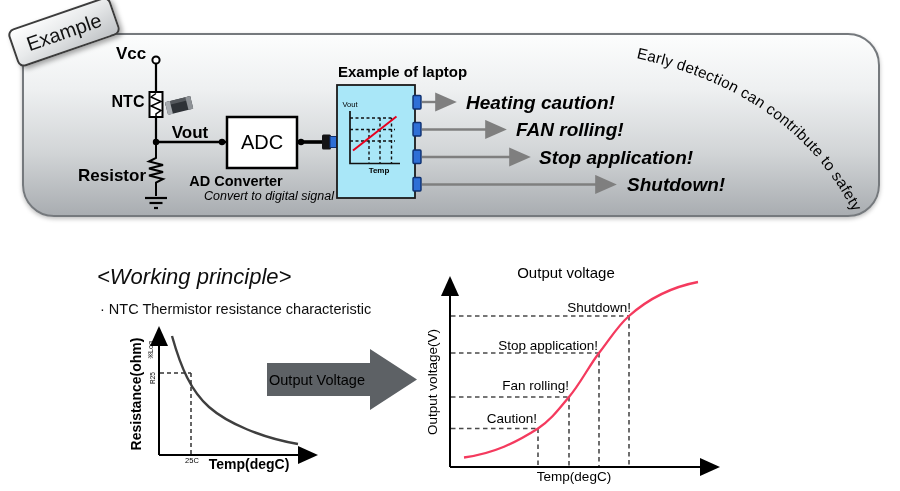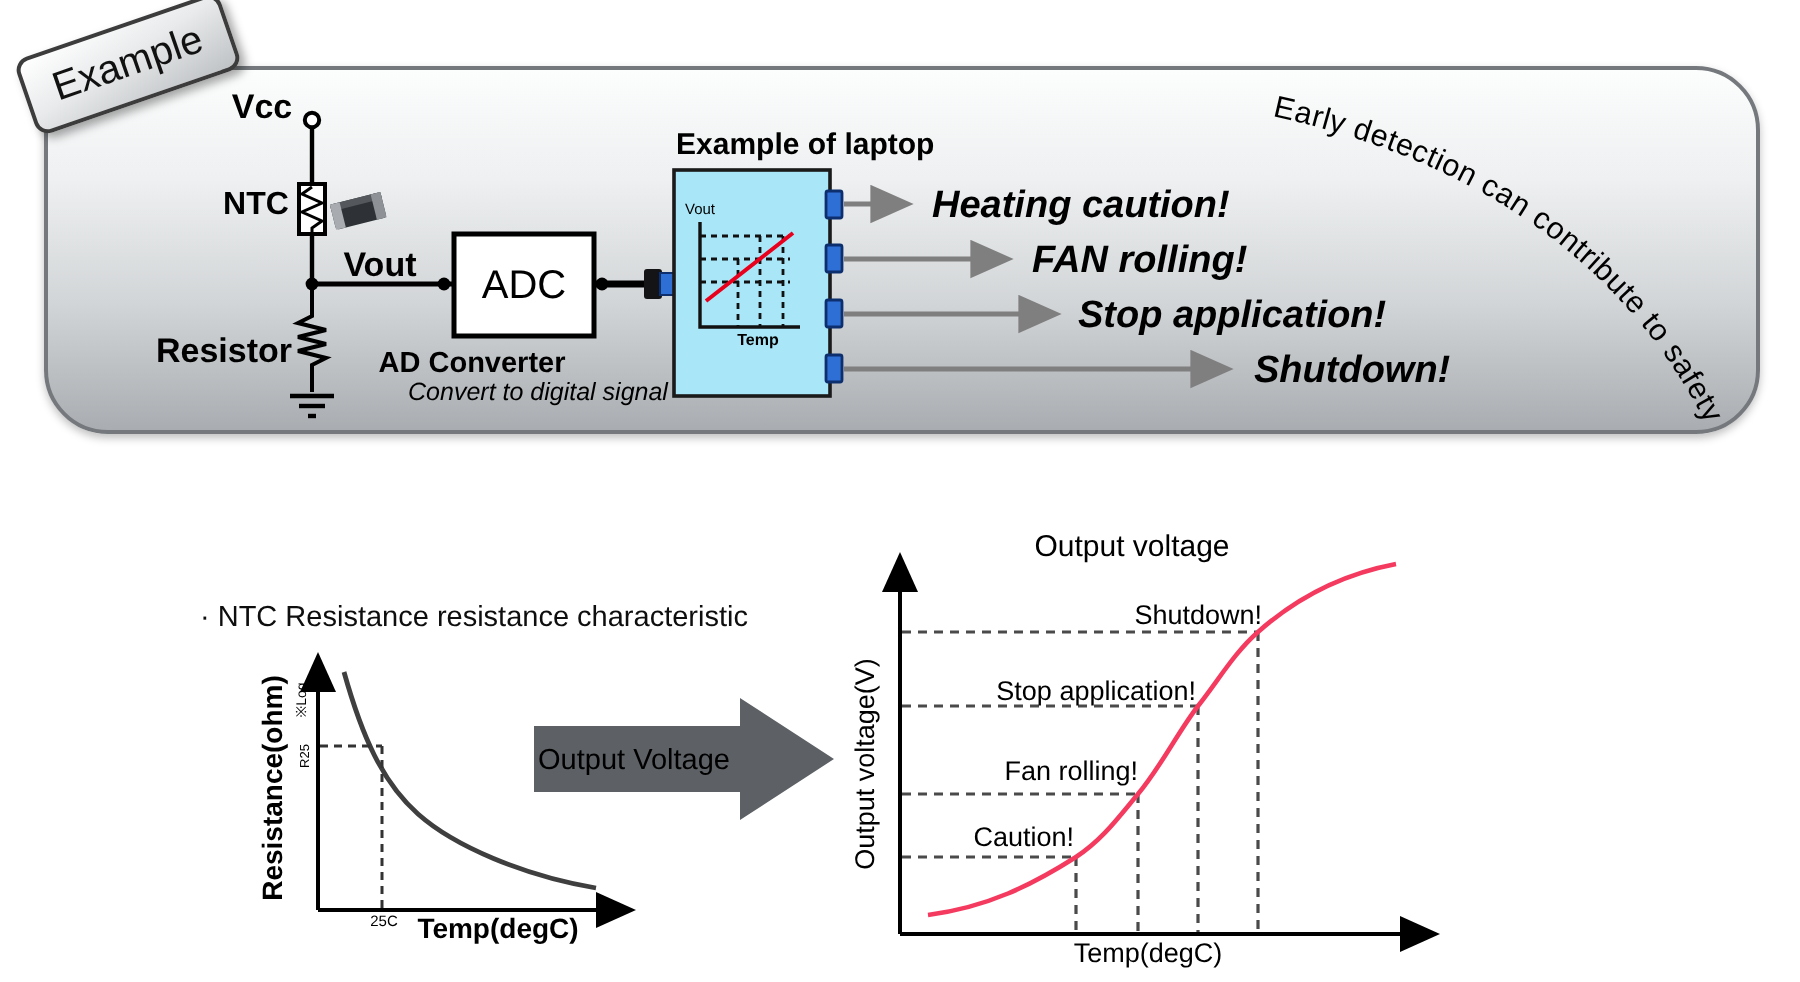--- a/index.html
+++ b/index.html
@@ -179,15 +179,16 @@
       <text class="th-label" x="537" y="423" text-anchor="end" fill="#16718f">Caution!</text>
       <text class="th-label" x="569" y="390" text-anchor="end" fill="#7030a0">Fan rolling!</text>
       <text class="th-label" x="598" y="350" text-anchor="end" fill="#f97083">Stop application!</text>
       <text class="th-label" x="631" y="312" text-anchor="end" fill="#e62e52">Shutdown!</text>
 
       <text transform="translate(437,382) rotate(-90)" font-size="13.5" text-anchor="middle">Output voltage(V)</text>
       <text x="574" y="481" font-size="13.5" text-anchor="middle">Temp(degC)</text>
     </g>
   </svg>
 
-  <div class="wp-bullet">· NTC Resistance resistance characteristic</div>
+  <div class="wp-heading">&lt;Working principle&gt;</div>
+  <div class="wp-bullet">· NTC Thermistor resistance characteristic</div>
 
 </div>
 
 </body></html>

